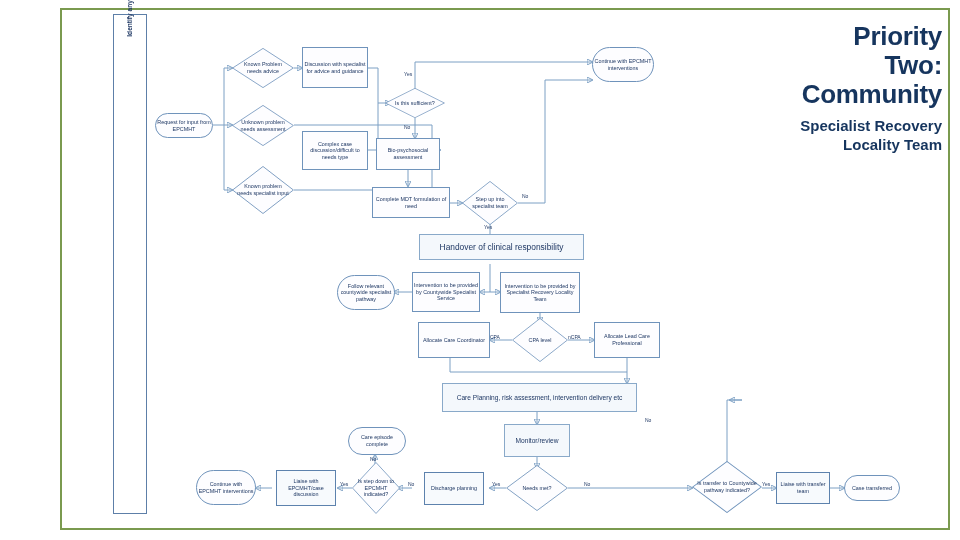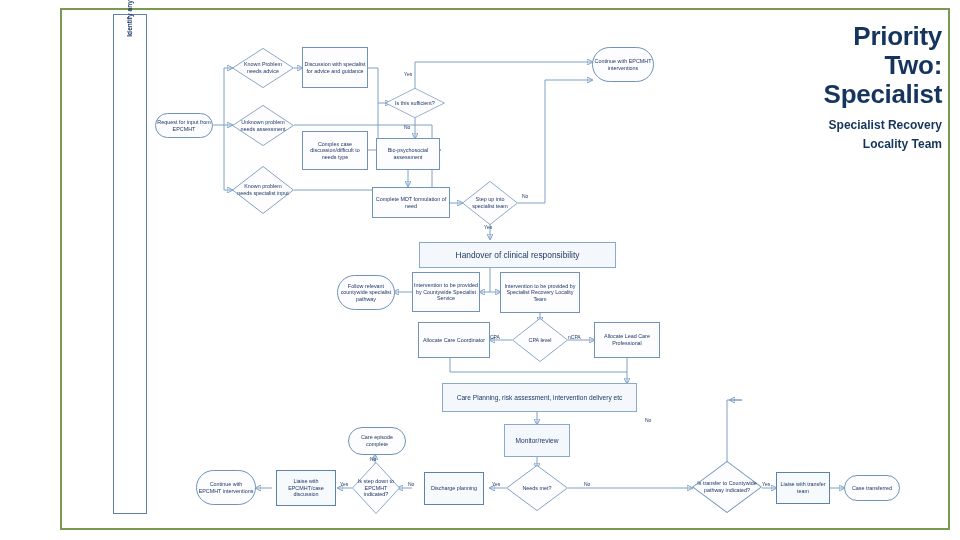--- a/index.html
+++ b/index.html
@@ -49,21 +49,21 @@
     position:absolute;left:790px;top:22px;width:152px;
     text-align:right;
   }
   #title-main{
     font-size:26px;line-height:29px;
     font-weight:bold;color:#16355e;
     letter-spacing:-0.3px;
   }
   #title-sub{
     margin-top:7px;
-    font-size:12px;line-height:19px;
+    font-size:15px;line-height:19px;
     font-weight:bold;color:#16355e;
     text-align:right;
   }
 
   
   #hashtag{
     position:absolute;left:370px;top:508px;
     font-size:14.5px;font-style:italic;color:#222222;
     letter-spacing:0.2px;
   }
@@ -256,21 +256,21 @@
     <span>Complete MDT formulation of need</span>
   </div>
 
   <div class="node diamond" style="left:462px;top:181px;width:56px;height:44px;">
     <svg class="dshape" viewBox="0 0 100 100" preserveAspectRatio="none">
       <polygon points="50,1 99,50 50,99 1,50" fill="#fdfdff" stroke="#6f93bb" stroke-width="1.6"></polygon>
     </svg>
     <span class="dlabel">Step up into specialist team</span>
   </div>
 
-  <div class="node big-rect" style="left:419px;top:242px;width:197px;height:26px;">
+  <div class="node big-rect" style="left:419px;top:234px;width:165px;height:26px;">
     <span>Handover of clinical responsibility</span>
   </div>
 
   <div class="node pill" style="left:337px;top:275px;width:58px;height:35px;">
     <span>Follow relevant countywide specialist pathway</span>
   </div>
 
   <div class="node rect" style="left:412px;top:272px;width:68px;height:40px;">
     <span>Intervention to be provided by Countywide Specialist Service</span>
   </div>
@@ -355,18 +355,18 @@
   <div class="elabel" style="left:568px;top:334px;">nCPA</div>
   <div class="elabel" style="left:645px;top:417px;">No</div>
   <div class="elabel" style="left:584px;top:481px;">No</div>
   <div class="elabel" style="left:492px;top:481px;">Yes</div>
   <div class="elabel" style="left:340px;top:481px;">Yes</div>
   <div class="elabel" style="left:370px;top:456px;">No</div>
   <div class="elabel" style="left:408px;top:481px;">No</div>
   <div class="elabel" style="left:762px;top:481px;">Yes</div>
 
   <div id="title-block">
-    <div id="title-main">Priority Two: Specialist</div>
+    <div id="title-main">Priority Two: Community</div>
     <div id="title-sub">Specialist Recovery Locality Team</div>
   </div>
 
 
 </div>
 
 </body></html>

